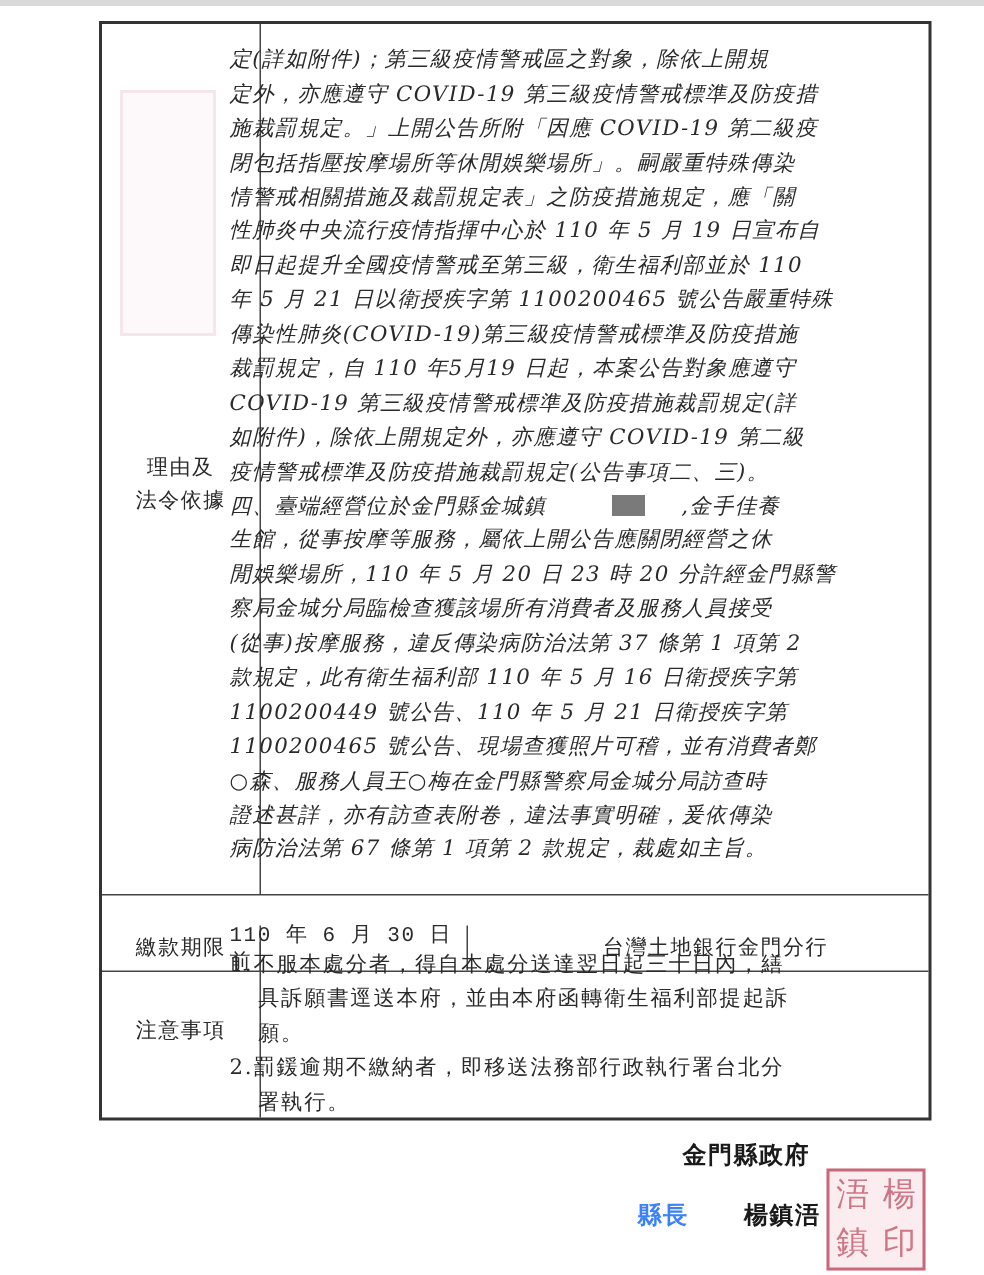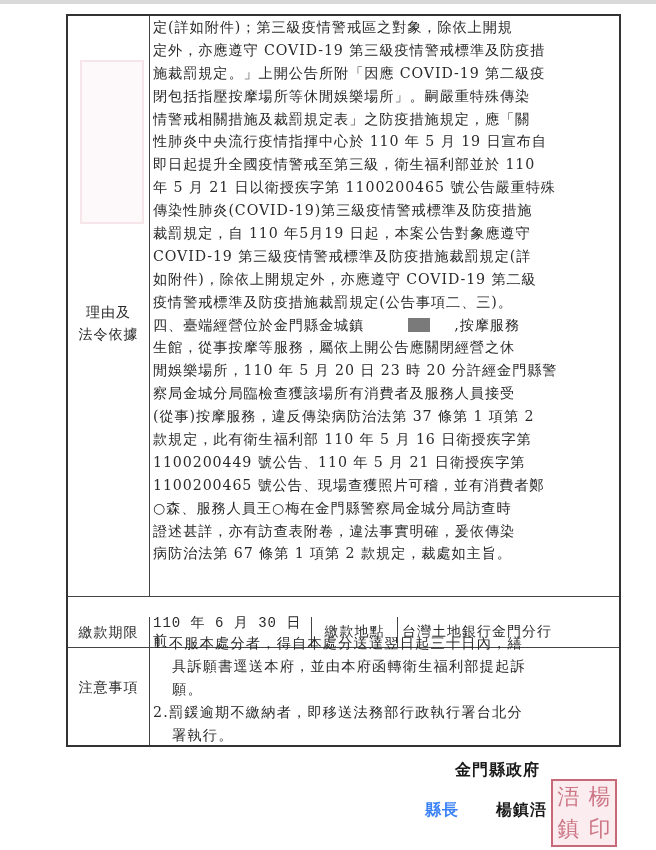--- a/index.html
+++ b/index.html
@@ -19,21 +19,21 @@
     background: rgba(245,215,220,0.18);
   }
   .table {
     position: absolute; left: 66px; top: 14px; width: 555px; height: 733px;
     border: 2px solid #333;
     box-sizing: border-box;
   }
   .row { position: absolute; left: 0; right: 0; border-bottom: 1px solid #444; box-sizing: border-box; }
   .row.last { border-bottom: none; }
   .label-cell {
-    position: absolute; left: 0; top: 0; bottom: 0; width: 82px;
+    position: absolute; left: 0; top: 0; bottom: 0; width: 106px;
     border-right: 1px solid #444; box-sizing: border-box;
     display: flex; align-items: center; justify-content: center;
     font-size: 14px; text-align: center; line-height: 22px; letter-spacing: 1px;
   }
   .content-cell {
     position: absolute; left: 82px; right: 0; top: 0; bottom: 0;
     padding: 0 2px 0 3px; box-sizing: border-box;
   }
   .line {
     font-size: 14.2px; line-height: 22.9px; height: 22.9px;
@@ -79,54 +79,53 @@
 
 <div class="table">
 
   <div class="row" style="top:0; height:581px;">
     <div class="label-cell" style="padding-top:34px;">
       <div>
         <div>理由及</div>
         <div>法令依據</div>
       </div>
     </div>
-    <div class="content-cell" style="padding-top:0;">
+    <div class="content-cell" style="padding-top:13px;font-style:italic;">
       <div class="line">定(詳如附件)；第三級疫情警戒區之對象，除依上開規</div>
       <div class="line">定外，亦應遵守 COVID-19 第三級疫情警戒標準及防疫措</div>
       <div class="line">施裁罰規定。」上開公告所附「因應 COVID-19 第二級疫</div>
       <div class="line">閉包括指壓按摩場所等休閒娛樂場所」。嗣嚴重特殊傳染</div>
       <div class="line">情警戒相關措施及裁罰規定表」之防疫措施規定，應「關</div>
       <div class="line">性肺炎中央流行疫情指揮中心於 110 年 5 月 19 日宣布自</div>
       <div class="line">即日起提升全國疫情警戒至第三級，衛生福利部並於 110</div>
       <div class="line">年 5 月 21 日以衛授疾字第 1100200465 號公告嚴重特殊</div>
       <div class="line">傳染性肺炎(COVID-19)第三級疫情警戒標準及防疫措施</div>
       <div class="line">裁罰規定，自 110 年5月19 日起，本案公告對象應遵守</div>
       <div class="line">COVID-19 第三級疫情警戒標準及防疫措施裁罰規定(詳</div>
       <div class="line">如附件)，除依上開規定外，亦應遵守 COVID-19 第二級</div>
       <div class="line">疫情警戒標準及防疫措施裁罰規定(公告事項二、三)。</div>
       <div class="line">
-        <span>四、臺端經營位於金門縣金城鎮</span><span class="gap"></span><span class="redact"></span><span class="gap2"></span><span>,按摩服務</span>
+        <span>四、臺端經營位於金門縣金城鎮</span><span class="gap"></span><span class="redact"></span><span class="gap2"></span><span>,金手佳養</span>
       </div>
       <div class="line">生館，從事按摩等服務，屬依上開公告應關閉經營之休</div>
       <div class="line">閒娛樂場所，110 年 5 月 20 日 23 時 20 分許經金門縣警</div>
       <div class="line">察局金城分局臨檢查獲該場所有消費者及服務人員接受</div>
       <div class="line">(從事)按摩服務，違反傳染病防治法第 37 條第 1 項第 2</div>
       <div class="line">款規定，此有衛生福利部 110 年 5 月 16 日衛授疾字第</div>
       <div class="line">1100200449 號公告、110 年 5 月 21 日衛授疾字第</div>
       <div class="line">1100200465 號公告、現場查獲照片可稽，並有消費者鄭</div>
       <div class="line">○森、服務人員王○梅在金門縣警察局金城分局訪查時</div>
       <div class="line">證述甚詳，亦有訪查表附卷，違法事實明確，爰依傳染</div>
       <div class="line">病防治法第 67 條第 1 項第 2 款規定，裁處如主旨。</div>
     </div>
   </div>
 
   <div class="row" style="top:581px; height:31px;margin-top:20px;">
     <div class="label-cell">繳款期限</div>
     <div class="sub" style="left:82px; width:162px; padding-left:3px; border-right:1px solid #444;font-family:Liberation Mono, monospace;">110 年 6 月 30 日前</div>
-    <div class="sub" style="left:244px; width:86px; justify-content:center; border-right:1px solid #444;">繳款地點</div>
     <div class="sub" style="left:330px; right:0; padding-left:4px;">台灣土地銀行金門分行</div>
   </div>
 
   <div class="row last notes" style="top:612px; bottom:0;">
     <div class="label-cell">注意事項</div>
     <div class="content-cell" style="padding-top:4px;">
       <div class="line">1.不服本處分者，得自本處分送達翌日起三十日內，繕</div>
       <div class="line indent">具訴願書逕送本府，並由本府函轉衛生福利部提起訴</div>
       <div class="line indent">願。</div>
       <div class="line">2.罰鍰逾期不繳納者，即移送法務部行政執行署台北分</div>

